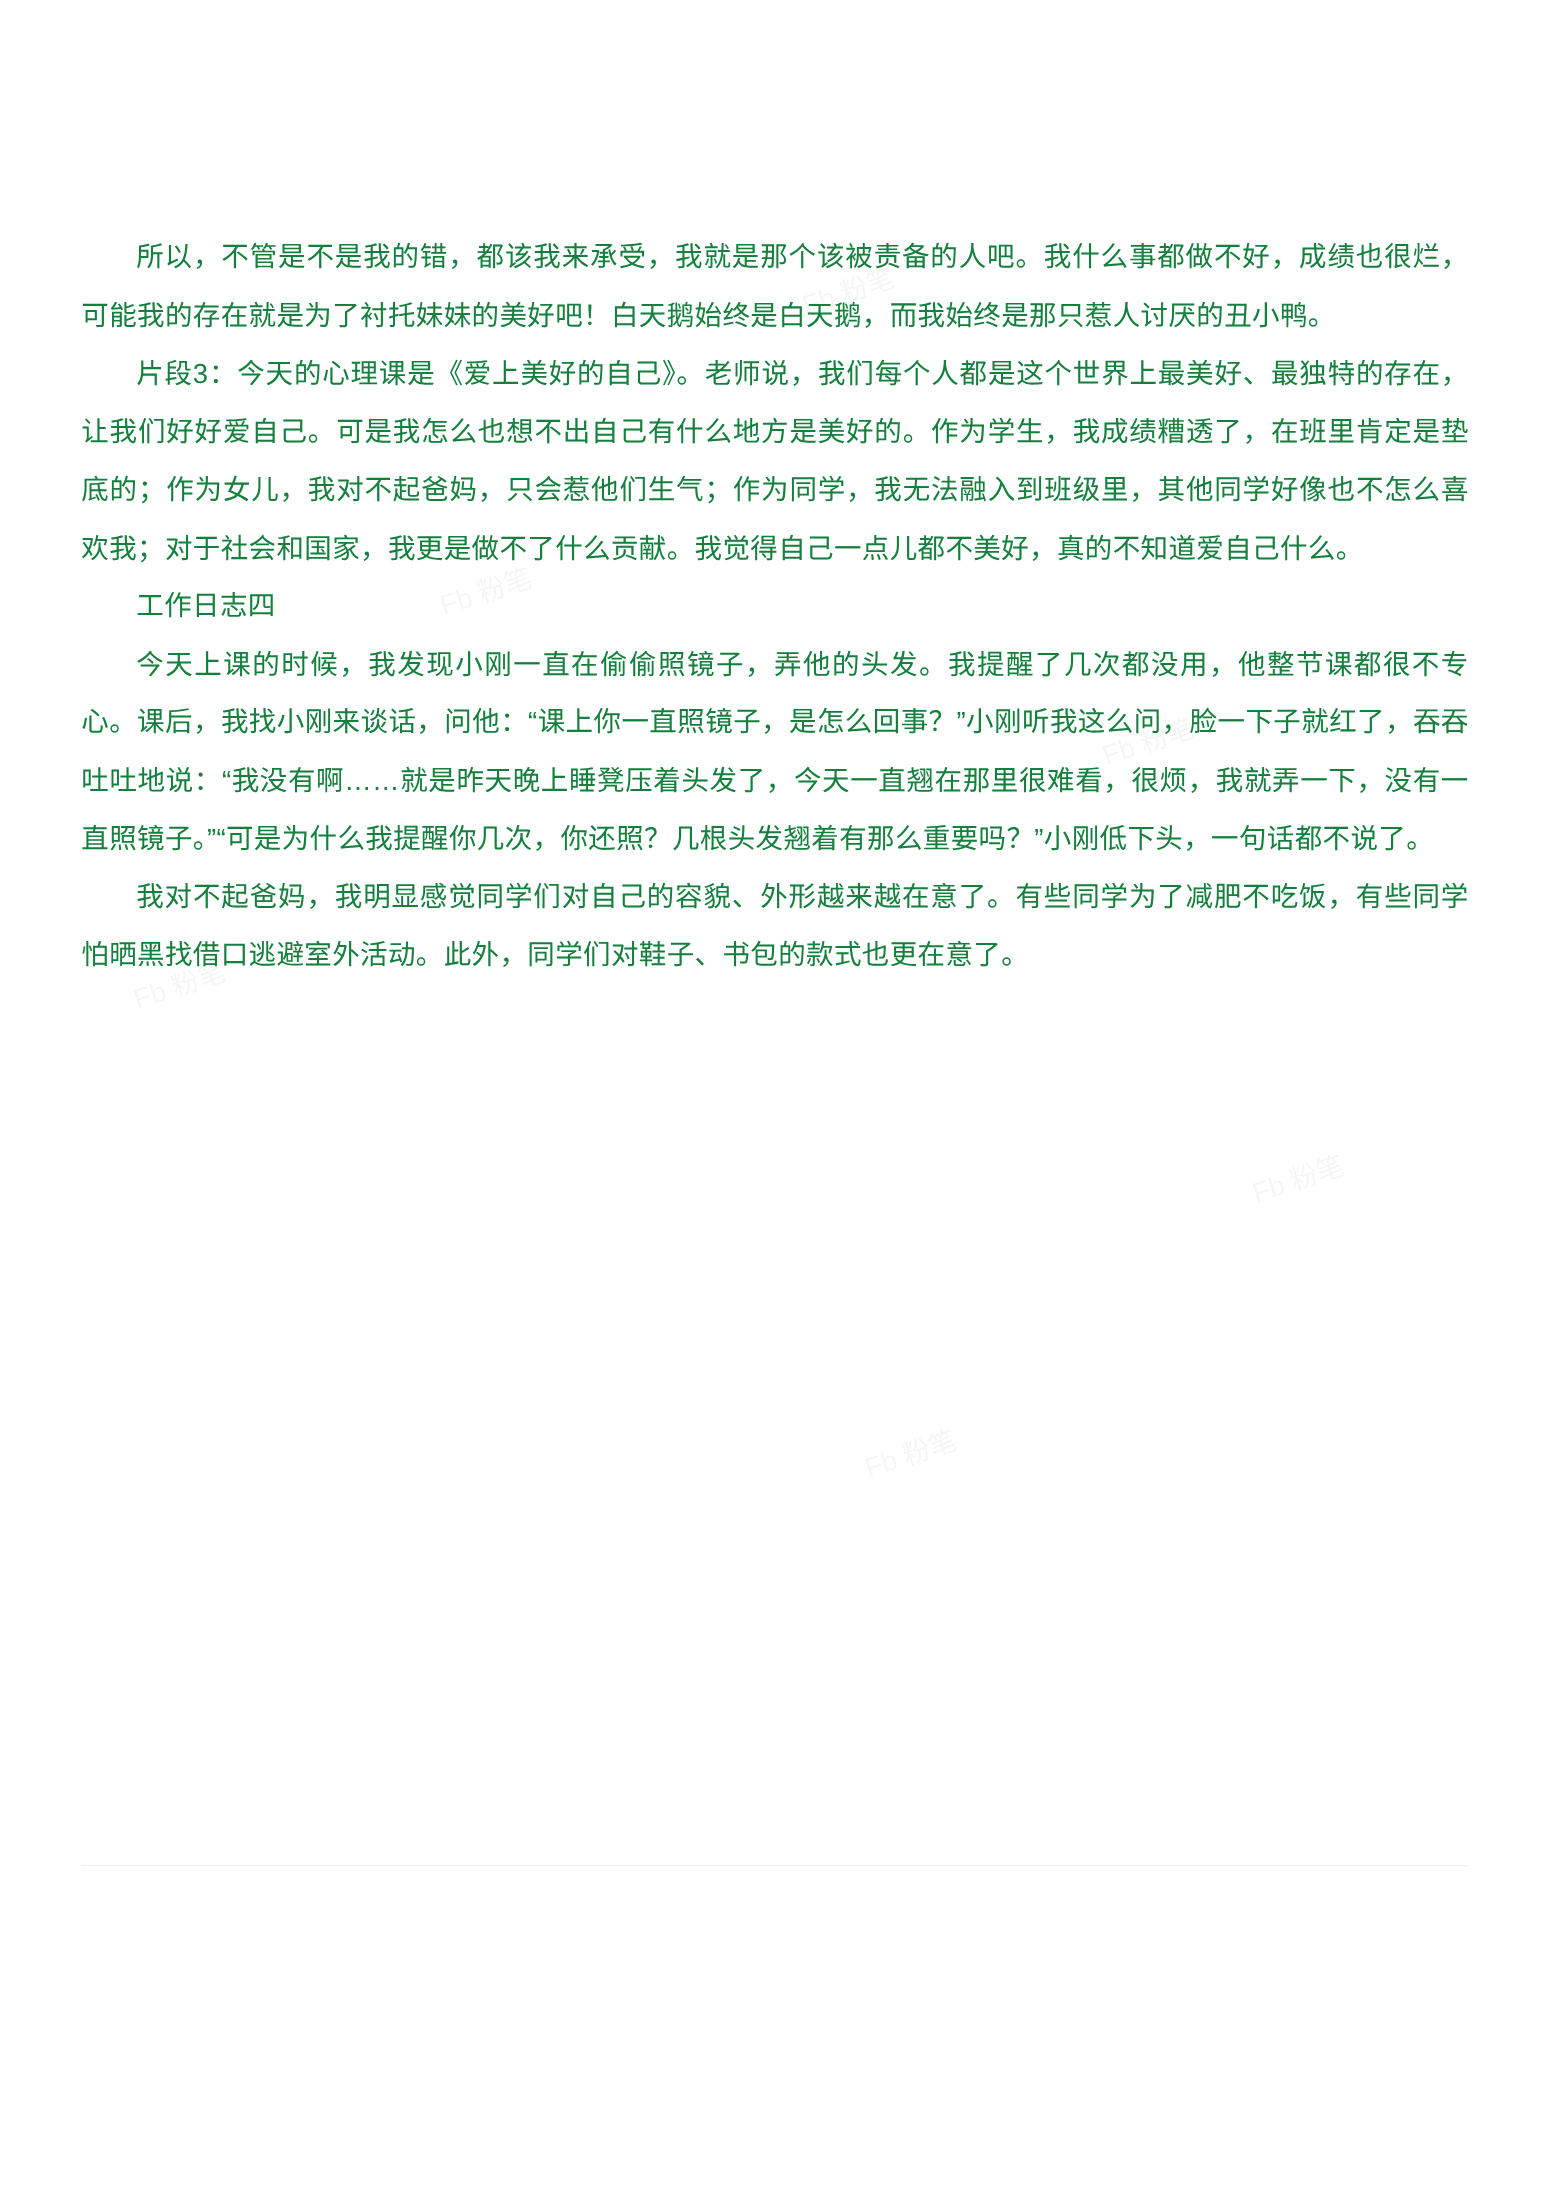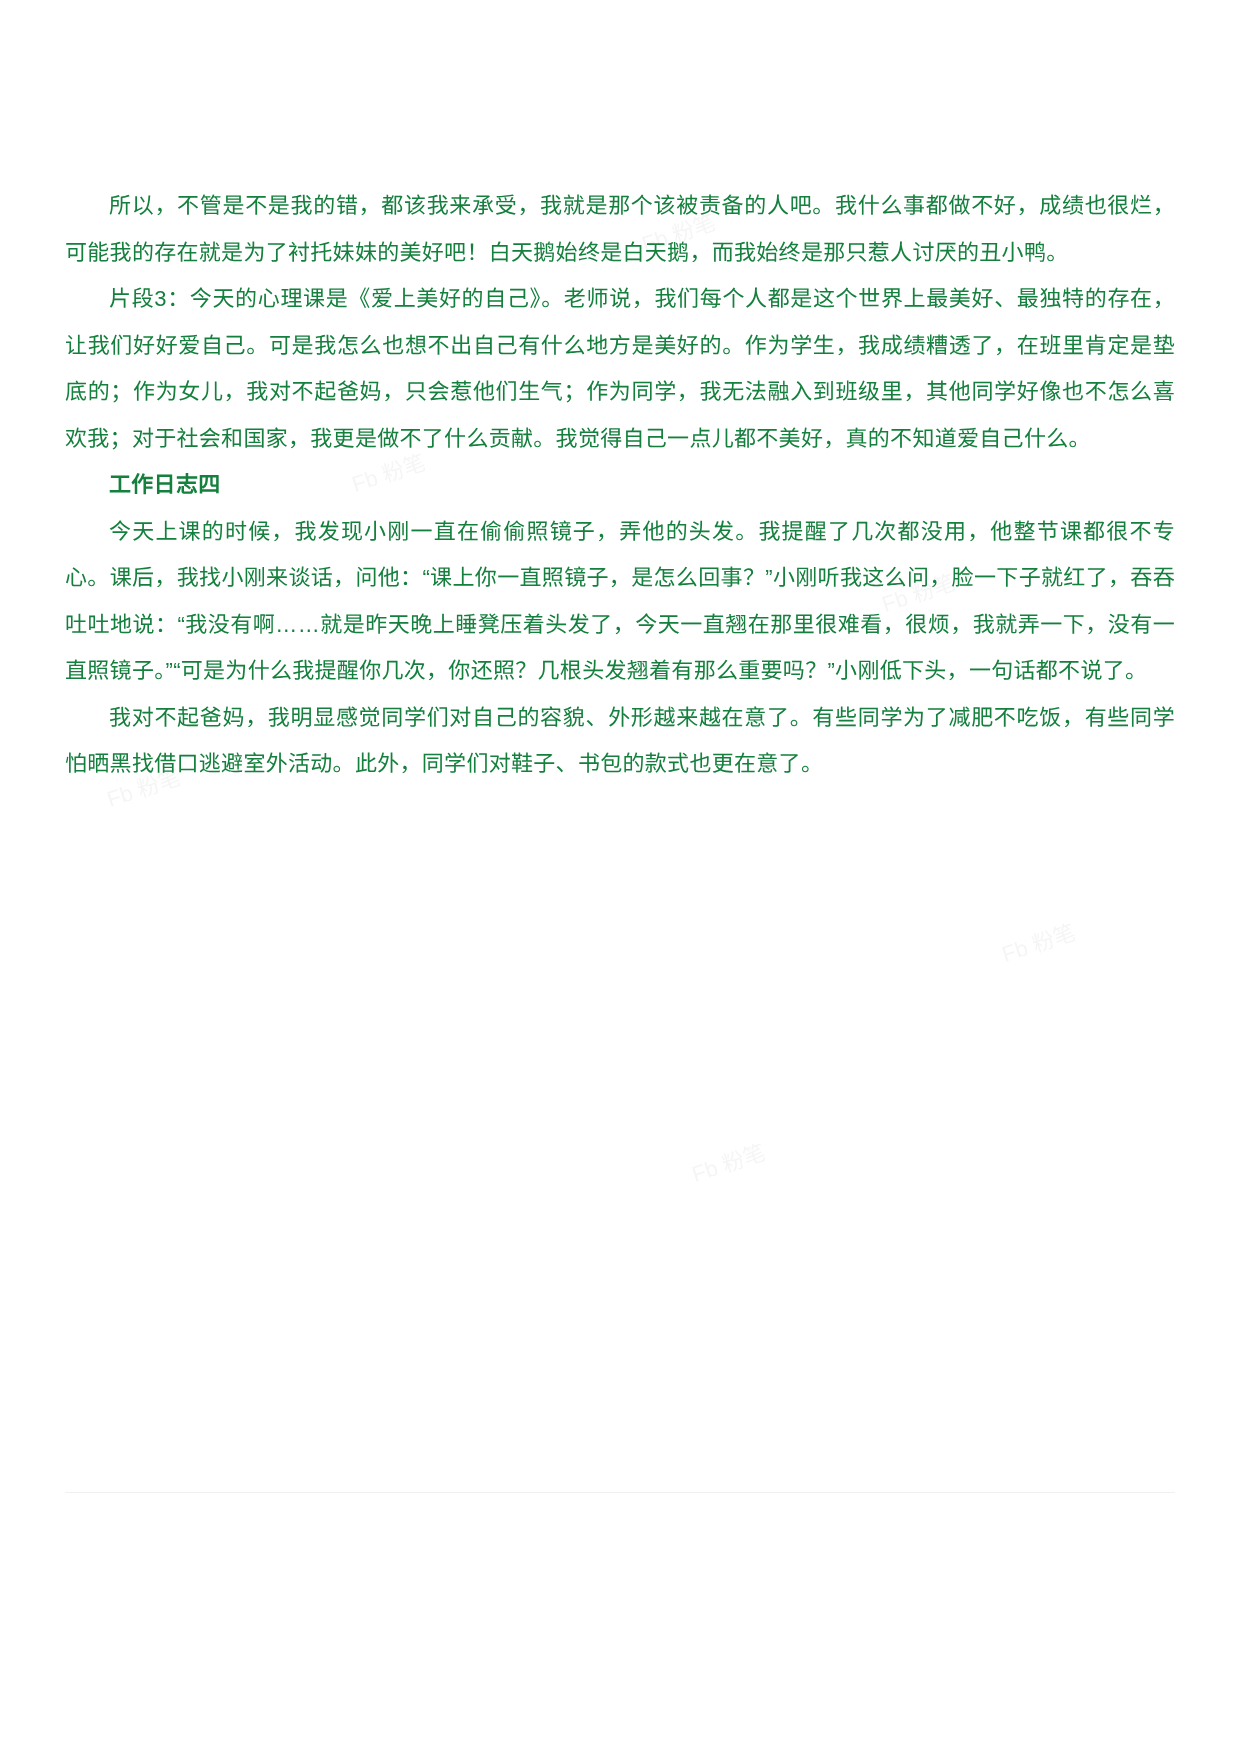--- a/index.html
+++ b/index.html
@@ -28,21 +28,21 @@
   }
   .content p, .content h2 {
     margin: 0;
     padding: 0;
     text-indent: 2em;
     font-weight: normal;
     font-size: 22px;
     line-height: 46.5px;
   }
   .content h2.heading {
-    font-weight: bold;
+    font-weight: normal;
   }
   .watermark-layer {
     position: absolute;
     inset: 0;
     pointer-events: none;
   }
   .watermark {
     position: absolute;
     font-size: 22px;
     color: #555566;

